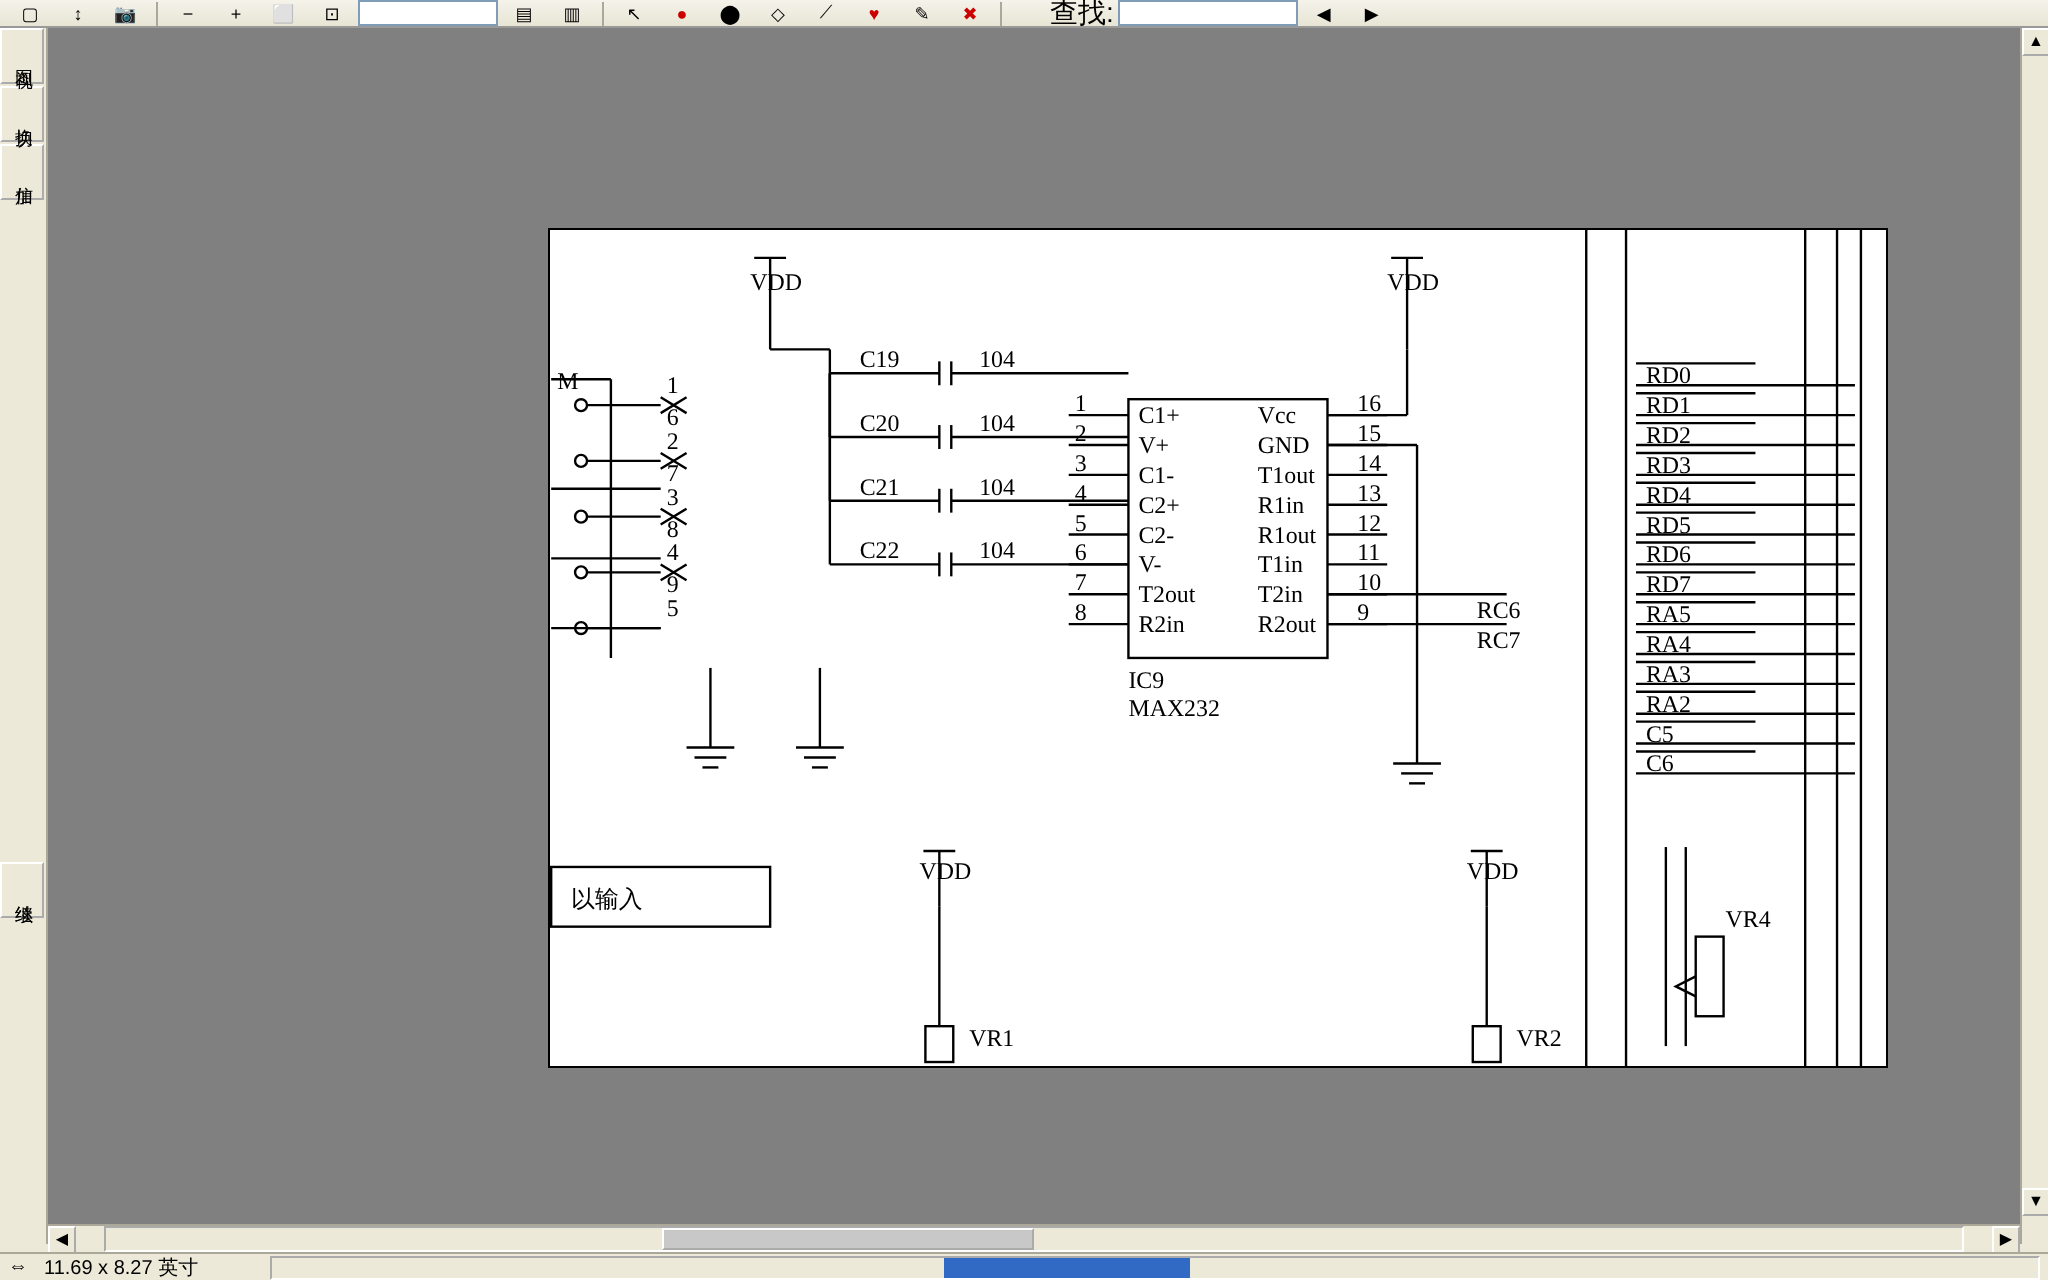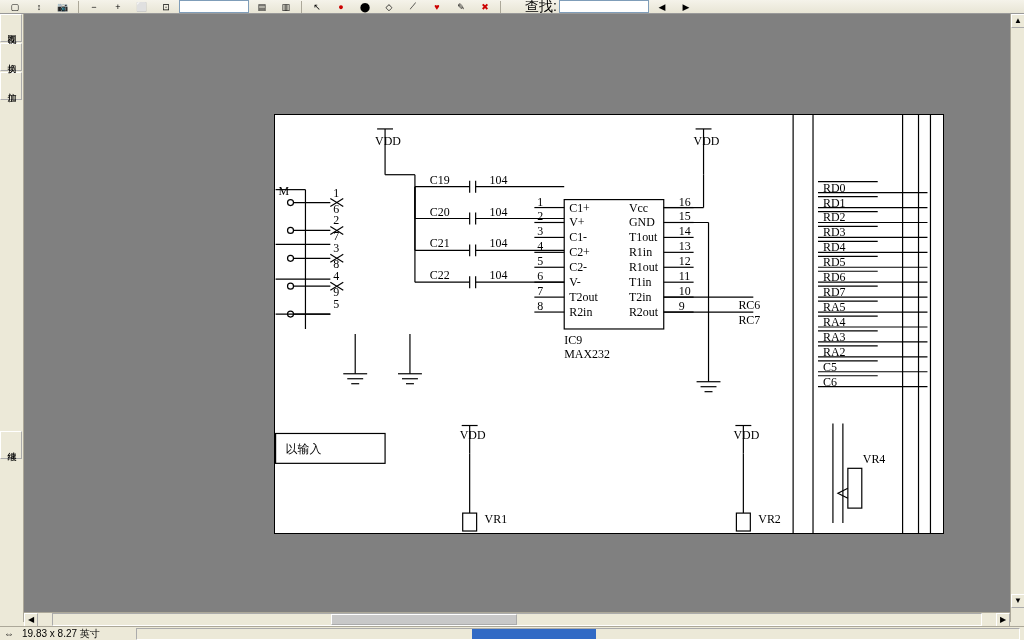--- a/index.html
+++ b/index.html
@@ -315,18 +315,18 @@
 <div class="bottom-scroll" style="bottom:14px">
   <div class="scroll-arrow">◀</div>
   <div class="hscroll-track">
       <div class="hscroll-thumb"></div>
     </div>
   <div class="scroll-arrow">▶</div>
 </div>
 
 <div class="status-bar2">
   <span>⇔</span>
-  <span>19.83 x 8.27 英寸</span>
+  <span>11.69 x 8.27 英寸</span>
   <span style="flex:0 0 20px"></span>
   <div style="flex:1;height:12px;border:1px inset #fff;background:#ece9d8;position:relative">
     <div style="position:absolute;left:38%;width:14%;top:0;bottom:0;background:#316ac5"></div>
   </div>
 </div>
 
 </body></html>

